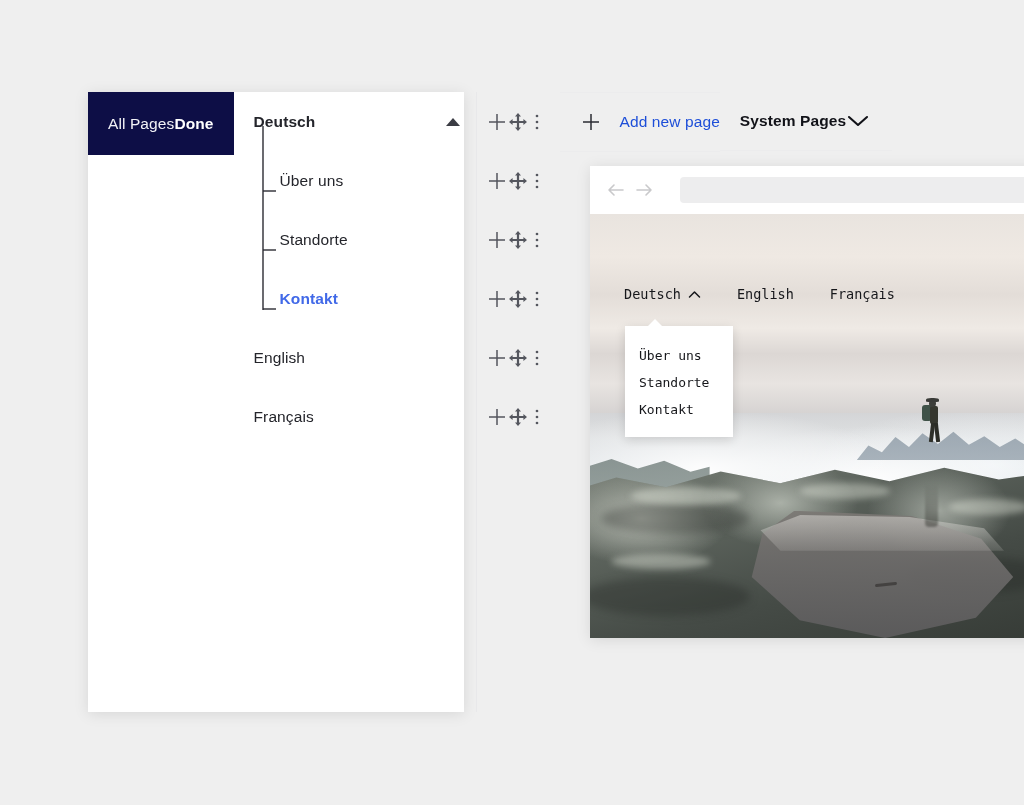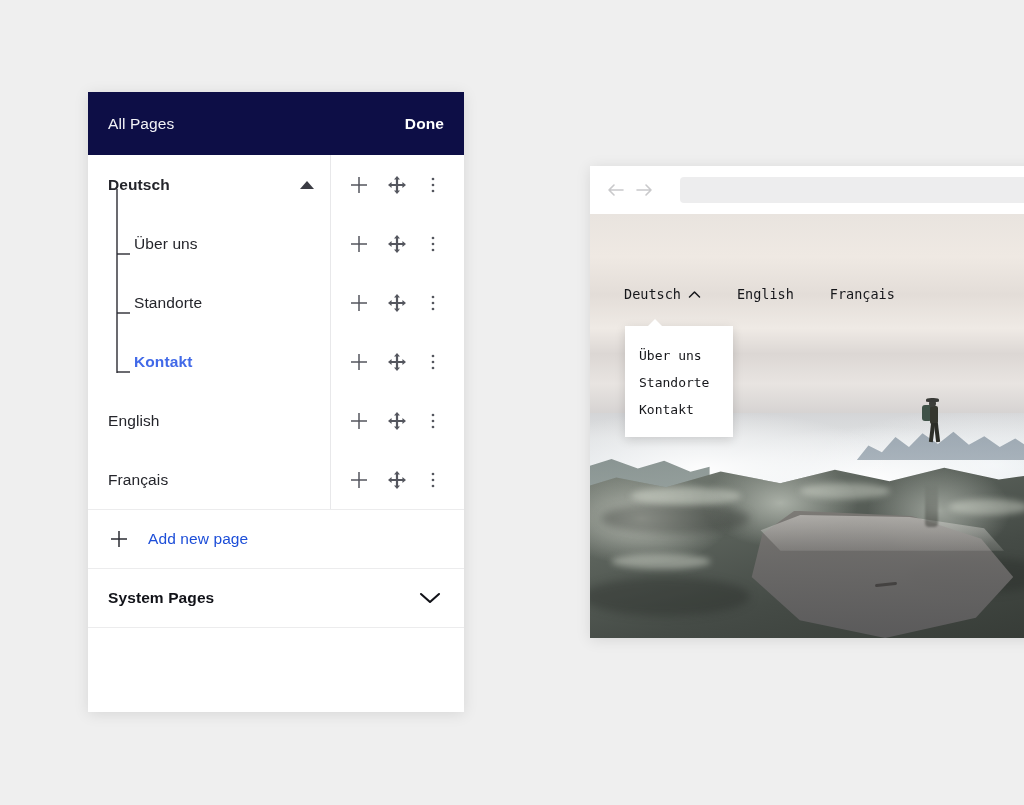--- a/index.html
+++ b/index.html
@@ -18,21 +18,21 @@
   
   #pages-panel {
     position: absolute;
     left: 88px;
     top: 92px;
     width: 376px;
     height: 620px;
     background: #ffffff;
     box-shadow: 0 2px 14px rgba(0,0,0,0.10);
     display: flex;
-    flex-direction: column;
+    flex-direction: row;
   }
 
   #panel-header {
     height: 63px;
     background: #0d0e46;
     color: #ffffff;
     display: flex;
     align-items: center;
     justify-content: space-between;
     padding: 0 20px 0 20px;

